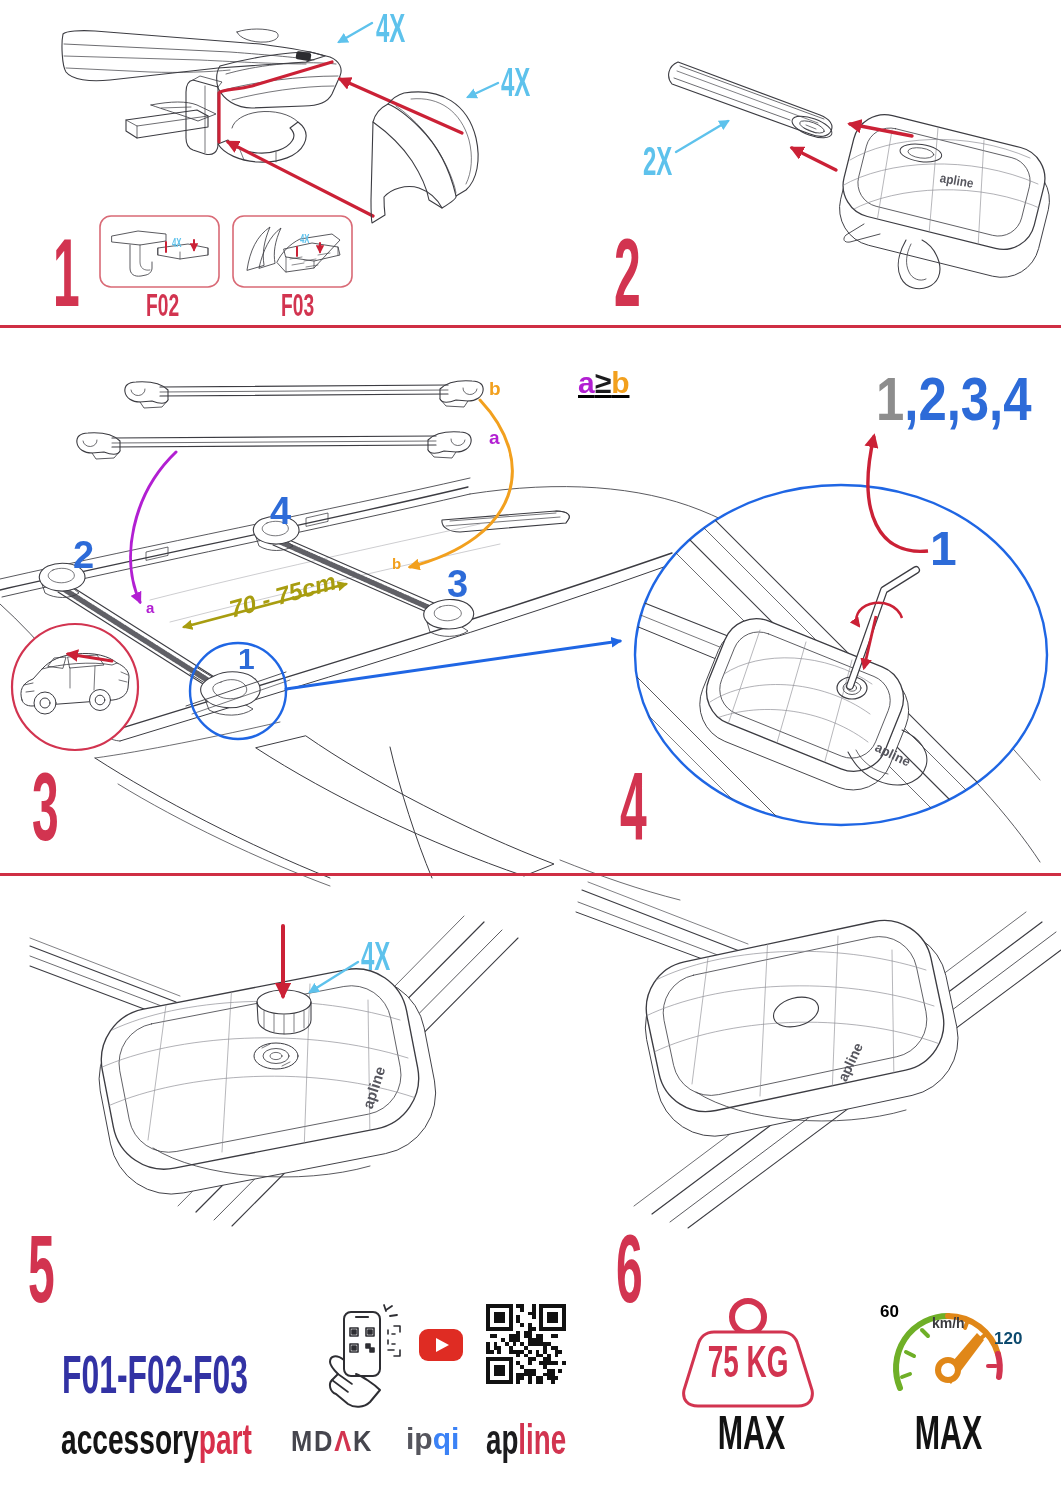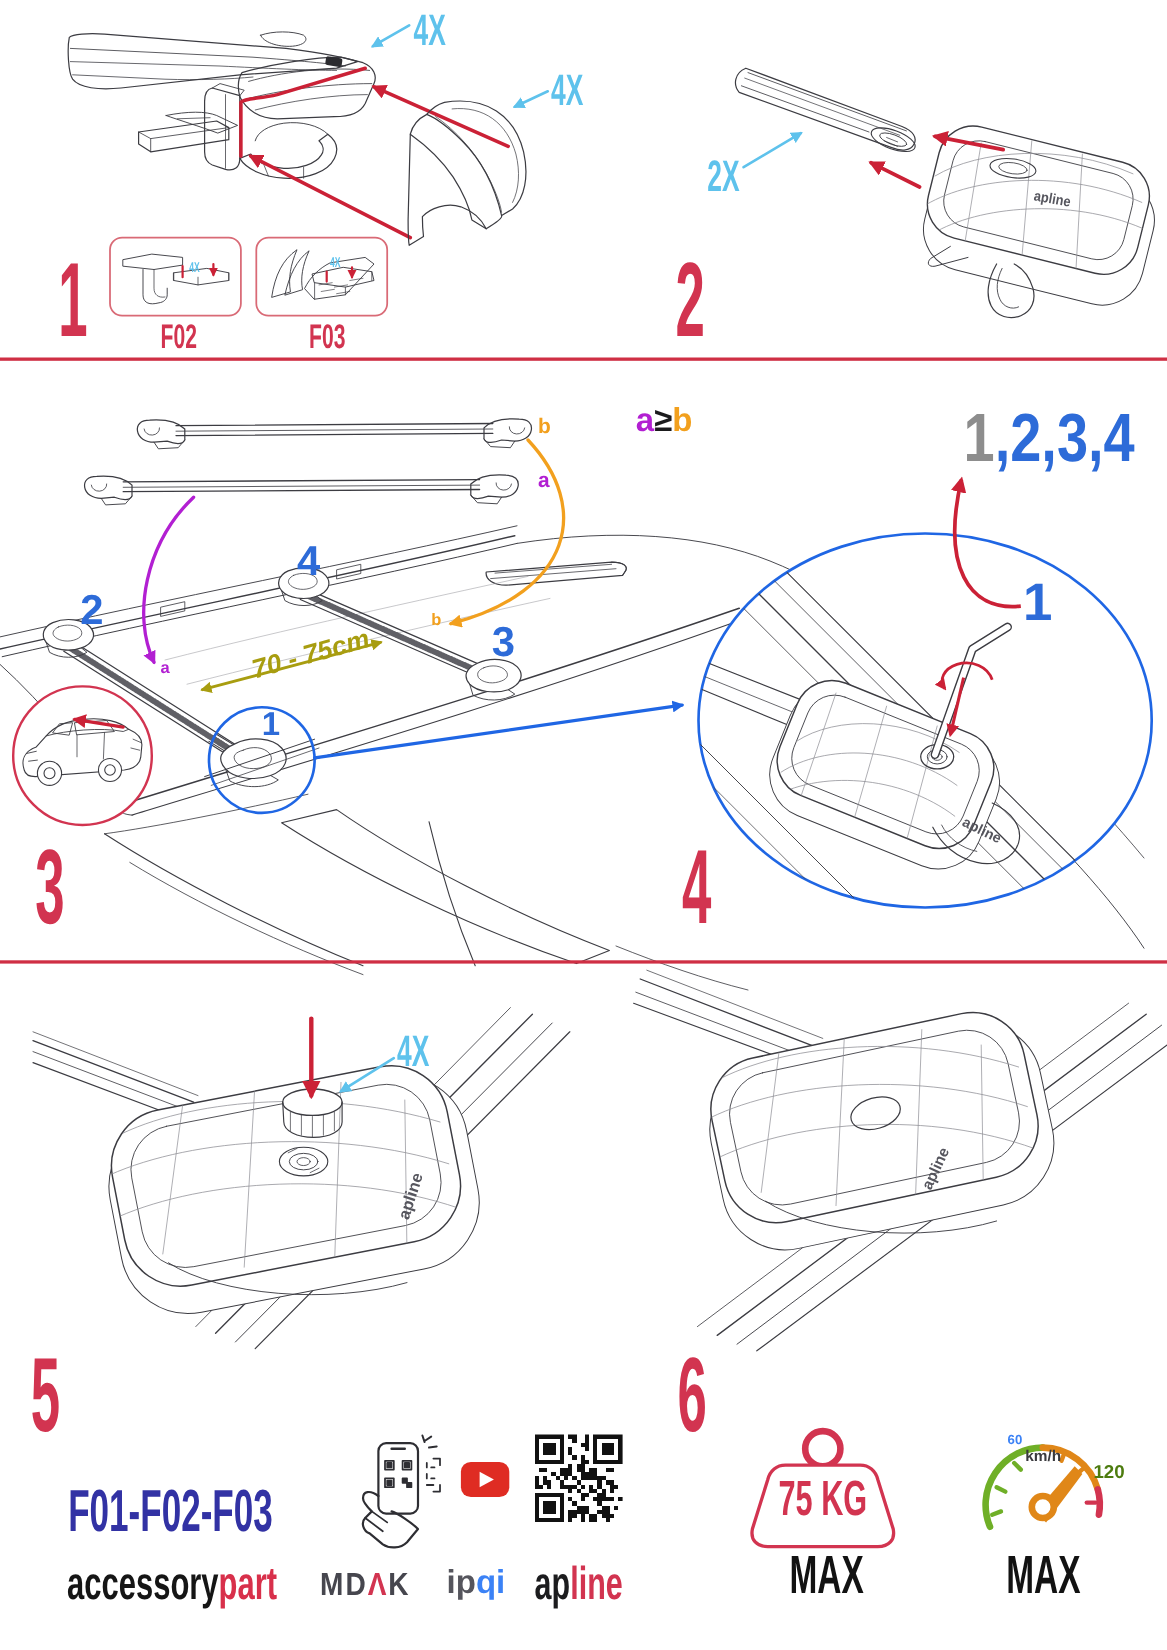--- a/index.html
+++ b/index.html
@@ -8,21 +8,21 @@
   .abs{position:absolute;}
   .hr{position:absolute;left:0;width:1061px;height:3px;background:#cf2f44;}
   .stepnum{position:absolute;color:#d23450;font-weight:bold;font-size:96px;line-height:1;
            transform:scale(0.50,1);transform-origin:left top;letter-spacing:-2px;}
   .qty{position:absolute;color:#5ec2ec;font-weight:bold;font-size:40px;line-height:1;
        transform:scale(0.60,1);transform-origin:left top;}
   .fcode{position:absolute;color:#d23450;font-weight:bold;font-size:31px;line-height:1;
          transform:scale(0.62,1);transform-origin:left top;}
   .bluenum{position:absolute;color:#2d6bd8;font-weight:bold;font-size:38px;line-height:1;}
   .abtag{position:absolute;font-weight:bold;font-size:19px;line-height:1;}
-  .rule{position:absolute;font-weight:bold;font-size:30px;line-height:1;}
+  .rule{position:absolute;font-weight:bold;font-size:30px;line-height:1;text-decoration:underline;}
   .dist{position:absolute;color:#a89d10;font-weight:bold;font-size:24px;line-height:1;
         transform:rotate(-15.5deg);transform-origin:left center;font-style:italic;}
   .seq{position:absolute;font-weight:bold;font-size:62px;line-height:1;
        transform:scale(0.82,1);transform-origin:left top;}
   .footlogo{position:absolute;color:#56565e;font-weight:bold;font-size:13px;line-height:1;
             transform-origin:center center;}
   .navy{position:absolute;color:#3232a4;font-weight:bold;font-size:54px;line-height:1;
         transform:scale(0.59,1);transform-origin:left top;}
   .acc{position:absolute;font-weight:bold;font-size:42px;line-height:1;
        transform:scale(0.67,1);transform-origin:left top;}
@@ -720,18 +720,18 @@
         <path d="M26,52 L34,56" stroke="#6faf27"></path>
         <path d="M42,30 L48,36" stroke="#6faf27"></path>
         <path d="M88,20 L85,28" stroke="#e08718"></path>
         <path d="M106,34 L99,40" stroke="#e08718"></path>
         <path d="M116,66 L108,66" stroke="#d23450"></path>
       </g>
       <path d="M61,75 L97,33 L104,40 L71,84 z" fill="#e08718" stroke="none"></path>
       <circle cx="68" cy="70" r="10" fill="#fff" stroke="#e08718" stroke-width="6"></circle>
     </g>
   </svg>
-  <div class="abtag" style="left:916px;top:1303px;color:#3b82f6;font-size:12px">60</div>
-  <div class="abtag" style="left:994px;top:1330px;color:#4d7c0f;font-size:17px">120</div>
+  <div class="abtag" style="left:880px;top:1303px;color:#000000;font-size:17px">60</div>
+  <div class="abtag" style="left:994px;top:1330px;color:#0c4a6e;font-size:17px">120</div>
   <div class="kmh" style="left:932px;top:1316px">km/h</div>
   <div class="maxlbl" style="left:894px;top:1408px">MAX</div>
 
 </div>
 
 </body></html>

